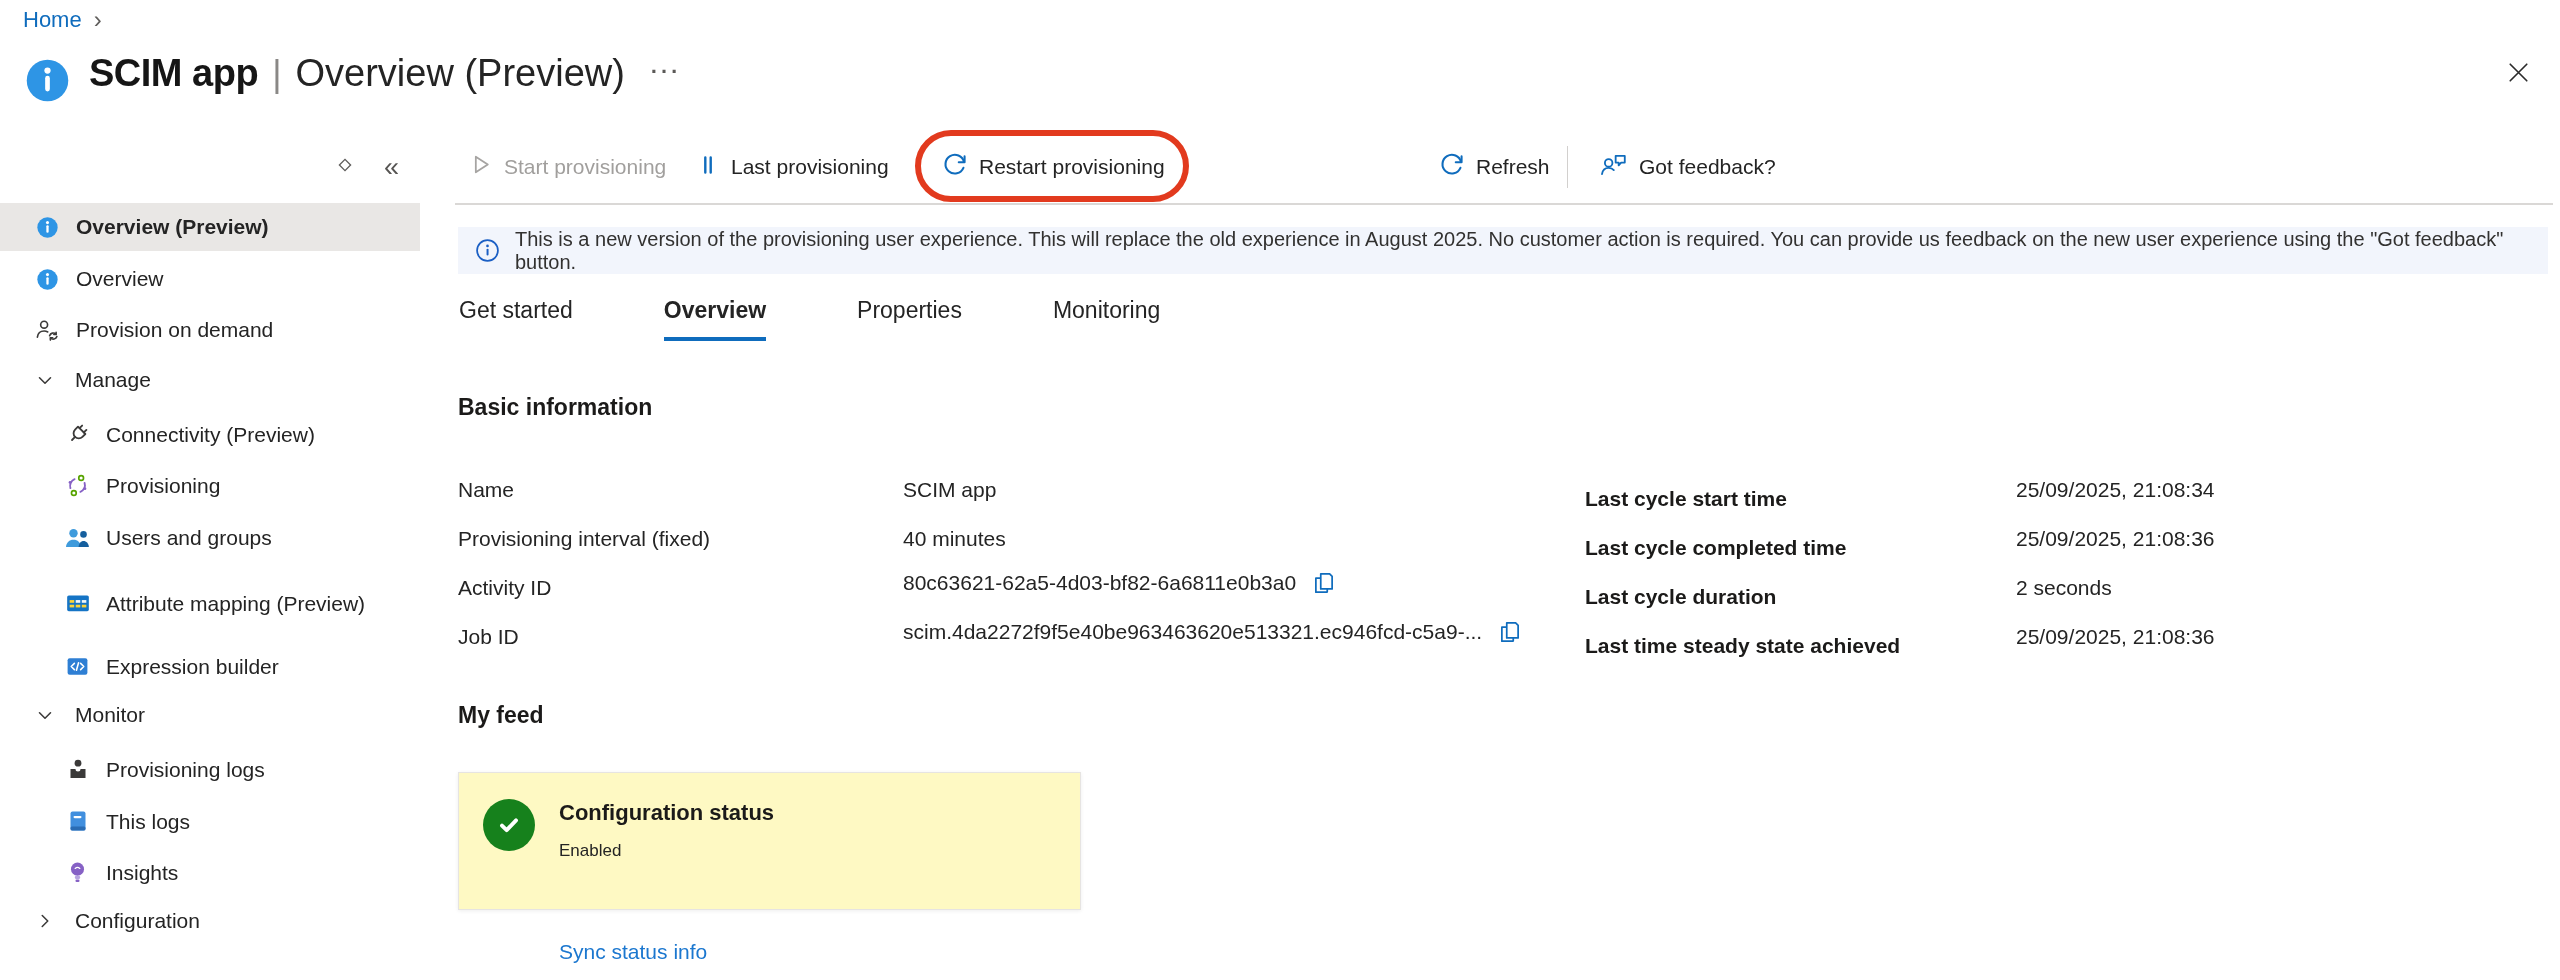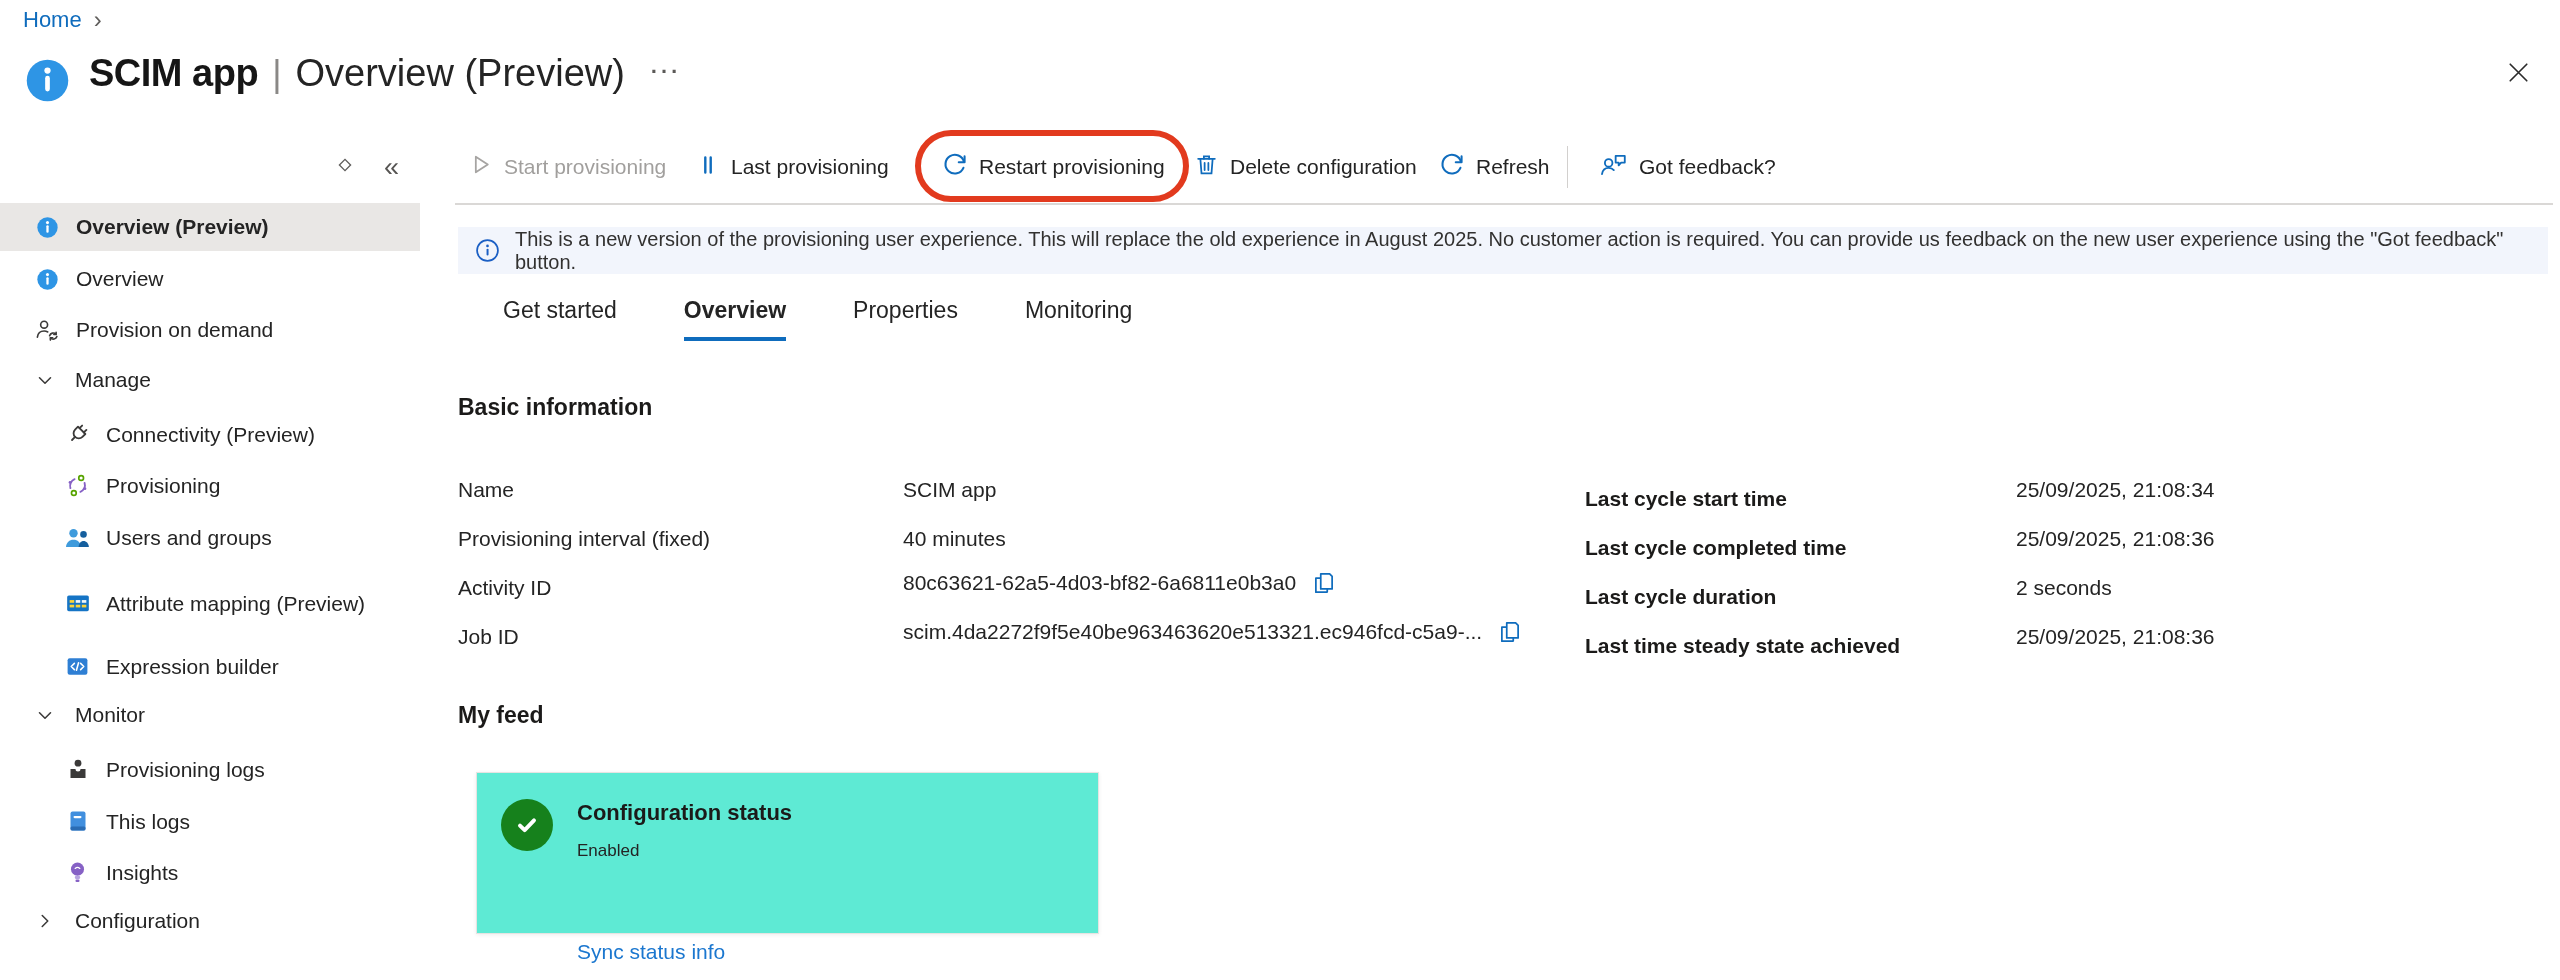--- a/index.html
+++ b/index.html
@@ -38,32 +38,32 @@
   .side-row .chev    { margin-left:33px; width:24px; display:flex; justify-content:center; }
   .side-row .lbl-top { margin-left:16px; }
   .side-row .lbl-sub { margin-left:15px; line-height:27px; max-width:270px; }
   .side-row .lbl-grp { margin-left:18px; }
   
   .banner {
     position:absolute; left:458px; top:227px; width:2090px; height:47px;
     background:#f2f5fc; display:flex; align-items:center; gap:15px; padding-left:17px;
     font-size:20px; color:#323130;
   }
-  .tabs { position:absolute; left:459px; top:297px; display:flex; gap:67px; font-size:23px;margin-left:44px; }
+  .tabs { position:absolute; left:459px; top:297px; display:flex; gap:91px; font-size:23px; }
   .tab { padding-bottom:13px; cursor:pointer; color:#242424; }
   .tab.active { font-weight:600; border-bottom:4px solid #0f6cbd; }
   .section-title { position:absolute; left:458px; font-size:23px; font-weight:700; color:#1b1a19; }
   .bi-label { position:absolute; left:458px; font-size:21px; color:#242424; }
   .bi-value { position:absolute; left:903px; font-size:21px; color:#242424; display:flex; align-items:center; gap:15px; }
   .bi-label-r { position:absolute; left:1585px; font-size:21px; font-weight:600; color:#1b1a19;margin-top:9px; }
   .bi-value-r { position:absolute; left:2016px; font-size:21px; color:#242424; }
   .copy-btn { display:flex; cursor:pointer; }
   .feed-card {
-    position:absolute; left:476px; top:772px; width:623px; height:162px;
-    background:#5eead4; border:1px solid #e6e4e2; box-shadow:0 1px 4px rgba(0,0,0,0.07);
+    position:absolute; left:458px; top:772px; width:623px; height:138px;
+    background:#fef9c3; border:1px solid #e6e4e2; box-shadow:0 1px 4px rgba(0,0,0,0.07);
   }
   .status-circle { position:absolute; left:24px; top:26px; width:52px; height:52px; border-radius:50%; background:#16811c; display:flex; align-items:center; justify-content:center; }
   .card-heading { position:absolute; left:100px; top:27px; font-size:22px; font-weight:700; color:#1b1a19; }
   .card-status  { position:absolute; left:100px; top:68px; font-size:17px; color:#242424; }
   .card-link    { position:absolute; left:100px; top:132px; font-size:21px; color:#1b77cf; cursor:pointer;margin-top:35px; }
 </style>
 </head>
 <body>
 
 <div class="screen">
@@ -127,31 +127,20 @@
   <div class="tb-item" style="left:941px">
     <span>
       <svg width="27" height="27" viewBox="0 0 26 26">
         <path d="M21.6 16.2a9 9 0 1 1 .5-5.6" fill="none" stroke="#0f6cbd" stroke-width="2" stroke-linecap="round"></path>
         <path d="M22.7 5.2v5.6h-5.6" fill="none" stroke="#0f6cbd" stroke-width="2" stroke-linecap="round" stroke-linejoin="round"></path>
       </svg>
     </span>
     <span>Restart provisioning</span>
   </div>
 
-  <div class="tb-item" style="left:1194px">
-    <span>
-      <svg width="25" height="25" viewBox="0 0 24 24" fill="none" stroke="#0f6cbd" stroke-width="1.7" stroke-linecap="round">
-        <path d="M4 6.5h16"></path>
-          <path d="M9.5 6.5V4.2h5v2.3"></path>
-          <path d="M6.1 6.5l1.1 14h9.6l1.1-14"></path>
-          <path d="M10.2 10.5v6.8M13.8 10.5v6.8"></path>
-      </svg>
-    </span>
-    <span>Delete configuration</span>
-  </div>
 
   <div class="tb-item" style="left:1438px">
     <span>
       <svg width="27" height="27" viewBox="0 0 26 26">
         <path d="M21.6 16.2a9 9 0 1 1 .5-5.6" fill="none" stroke="#0f6cbd" stroke-width="2" stroke-linecap="round"></path>
         <path d="M22.7 5.2v5.6h-5.6" fill="none" stroke="#0f6cbd" stroke-width="2" stroke-linecap="round" stroke-linejoin="round"></path>
       </svg>
     </span>
     <span>Refresh</span>
   </div>

